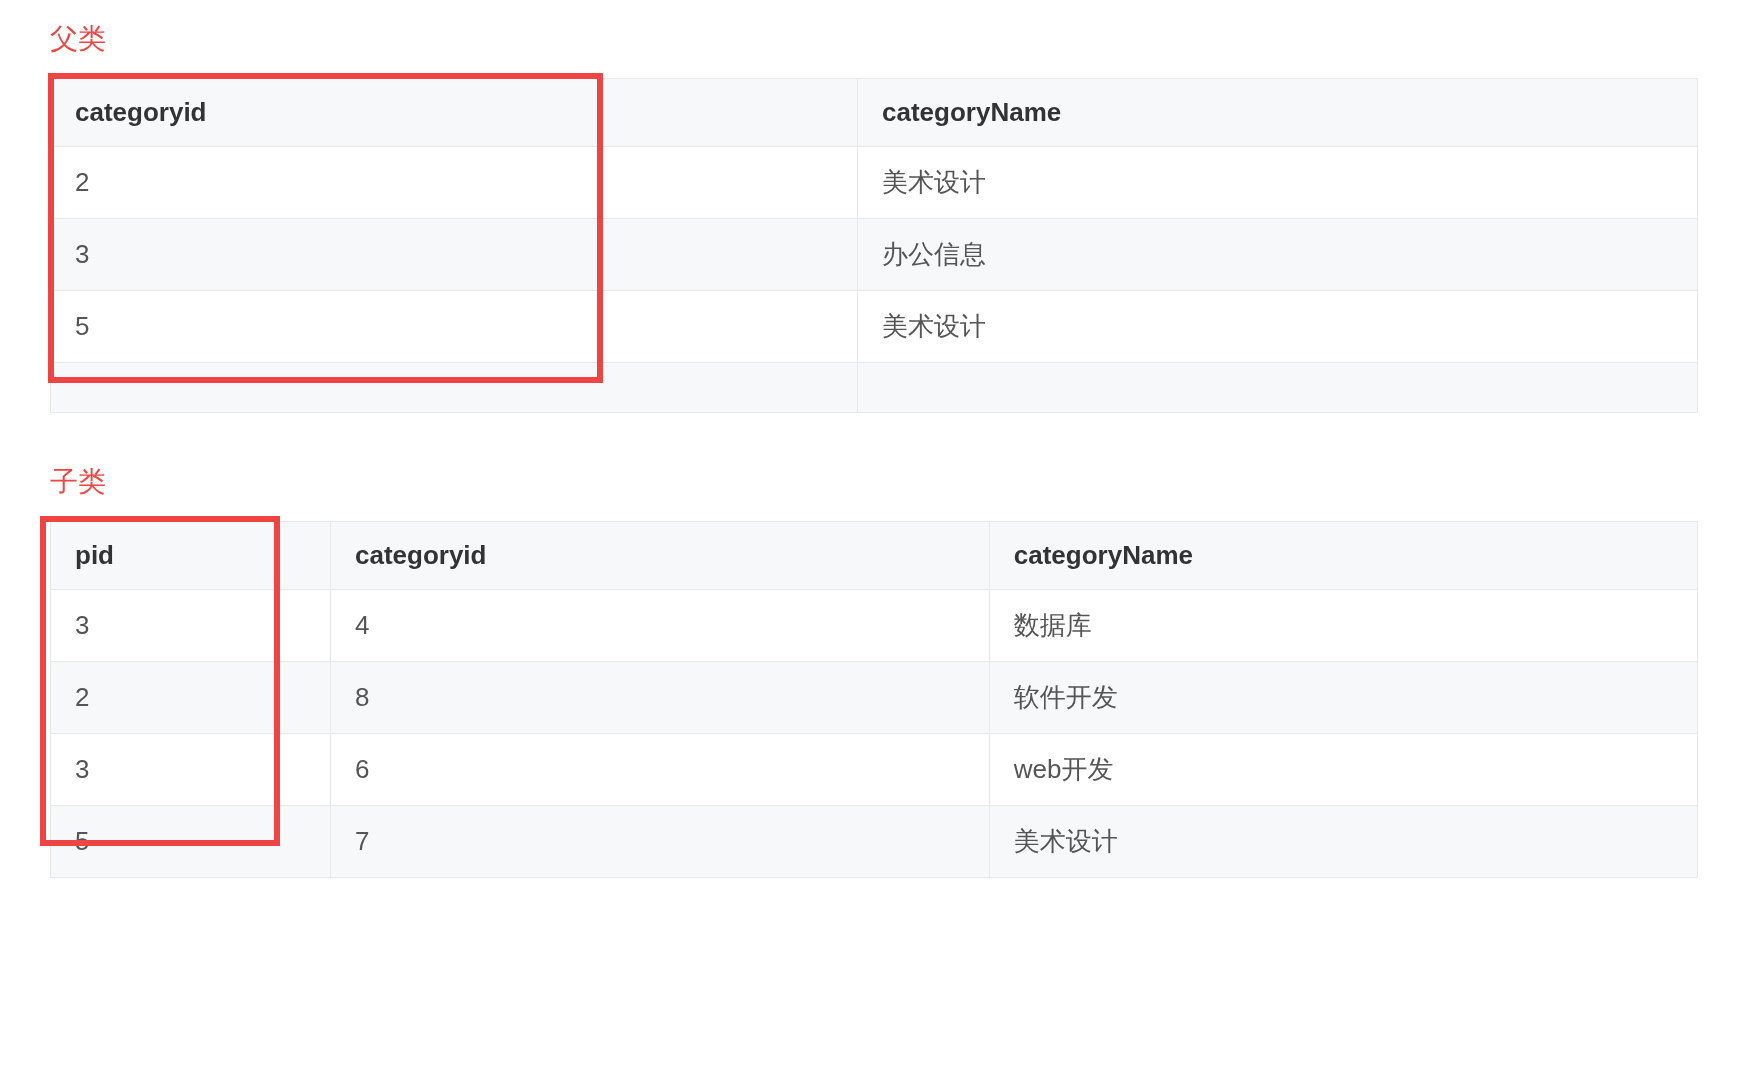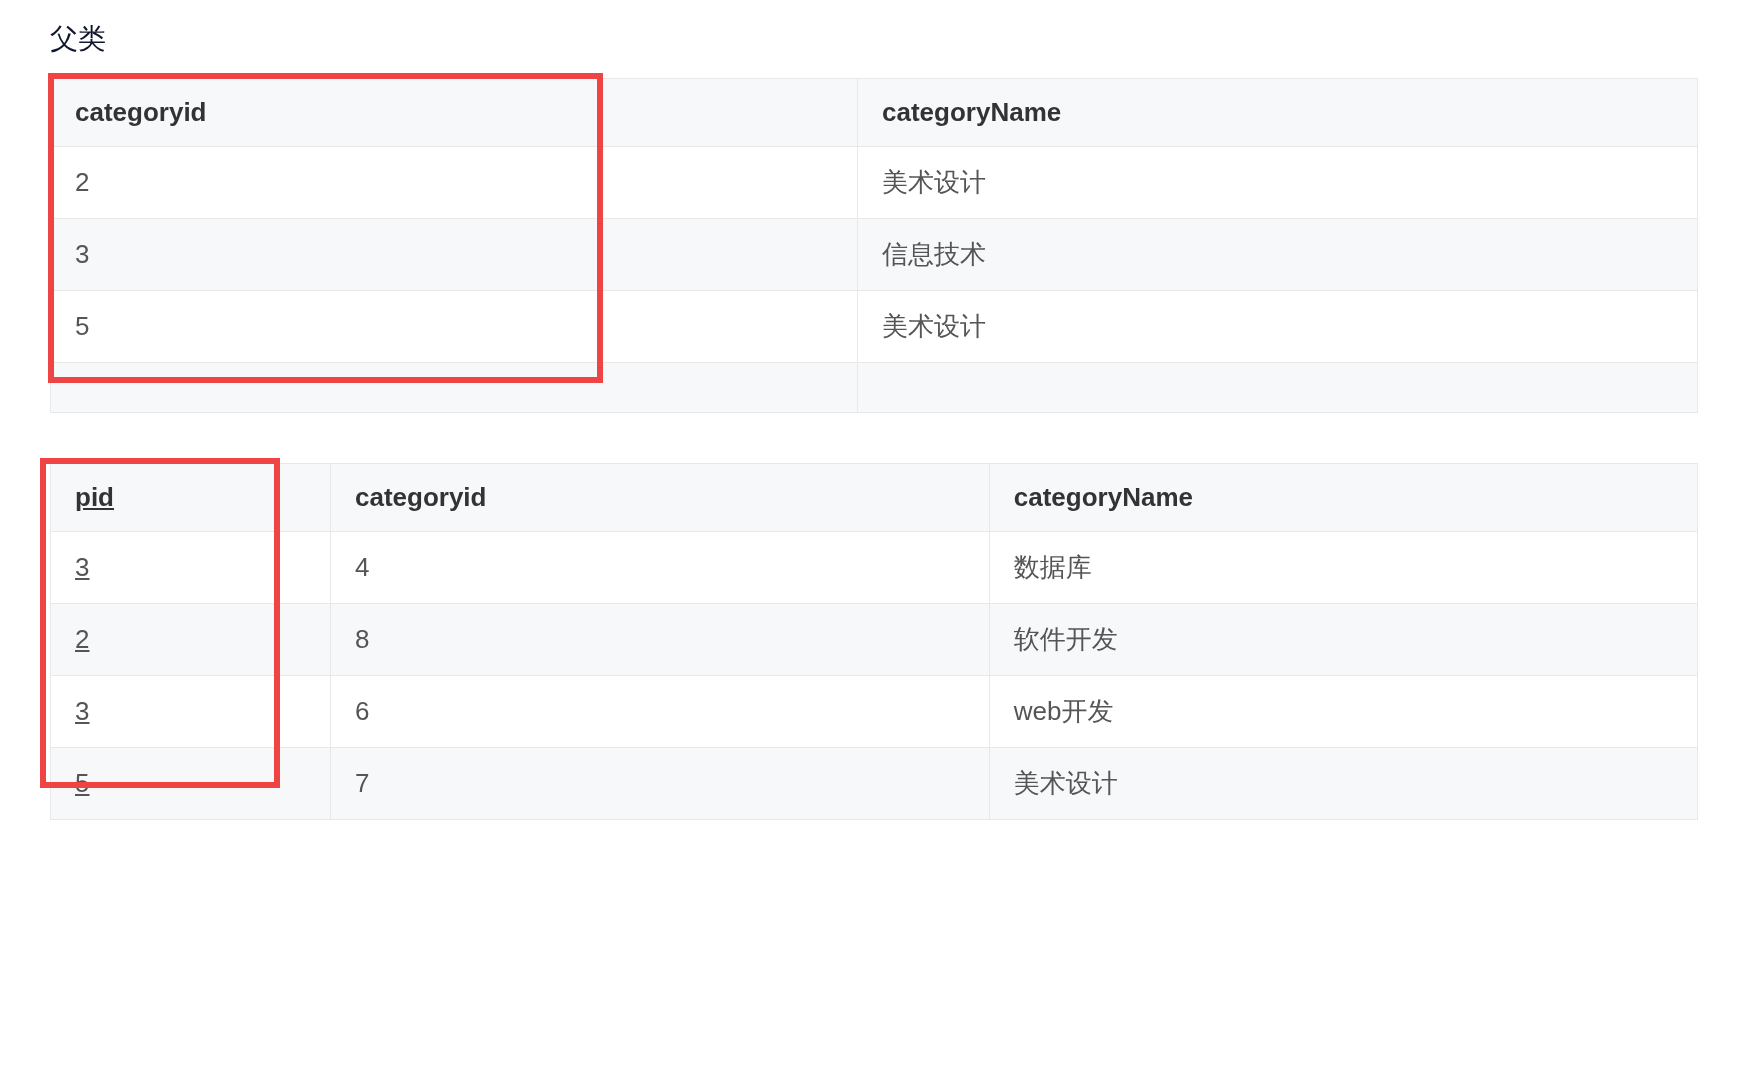--- a/index.html
+++ b/index.html
@@ -8,21 +8,21 @@
       box-sizing: border-box;
     }
     body {
       font-family: -apple-system, BlinkMacSystemFont, "Segoe UI", "PingFang SC", "Microsoft YaHei", sans-serif;
       background: #ffffff;
       padding: 20px 50px;
       color: #333;
     }
     .section-title {
       font-size: 28px;
-      color: #0f172a;
+      color: #ef4444;
       margin-bottom: 20px;
       font-weight: 400;
     }
     .table-wrapper {
       position: relative;
       margin-bottom: 50px;
     }
     table {
       width: 100%;
       border-collapse: collapse;
@@ -74,21 +74,20 @@
       width: 240px;
       height: 330px;
     }
     .parent-table th:first-child,
     .parent-table td:first-child {
       width: 49%;
     }
     .child-table th:nth-child(1),
     .child-table td:nth-child(1) {
       width: 17%;
-      text-decoration: underline;
     }
     .child-table th:nth-child(2),
     .child-table td:nth-child(2) {
       width: 40%;
     }
   </style>
 </head>
 <body>
 
 <div>
@@ -102,36 +101,37 @@
           <th>categoryName</th>
         </tr>
       </thead>
       <tbody>
         <tr>
           <td>2</td>
           <td>美术设计</td>
         </tr>
         <tr>
           <td>3</td>
-          <td>信息技术</td>
+          <td>办公信息</td>
         </tr>
         <tr>
           <td>5</td>
           <td>美术设计</td>
         </tr>
         <tr class="blank-row">
           <td></td>
           <td></td>
         </tr>
       </tbody>
     </table>
   </div>
 </div>
 
 <div>
+  <div class="section-title">子类</div>
   <div class="table-wrapper">
     <div class="highlight-box child-highlight"></div>
     <table class="child-table">
       <thead>
         <tr>
           <th>pid</th>
           <th>categoryid</th>
           <th>categoryName</th>
         </tr>
       </thead>

